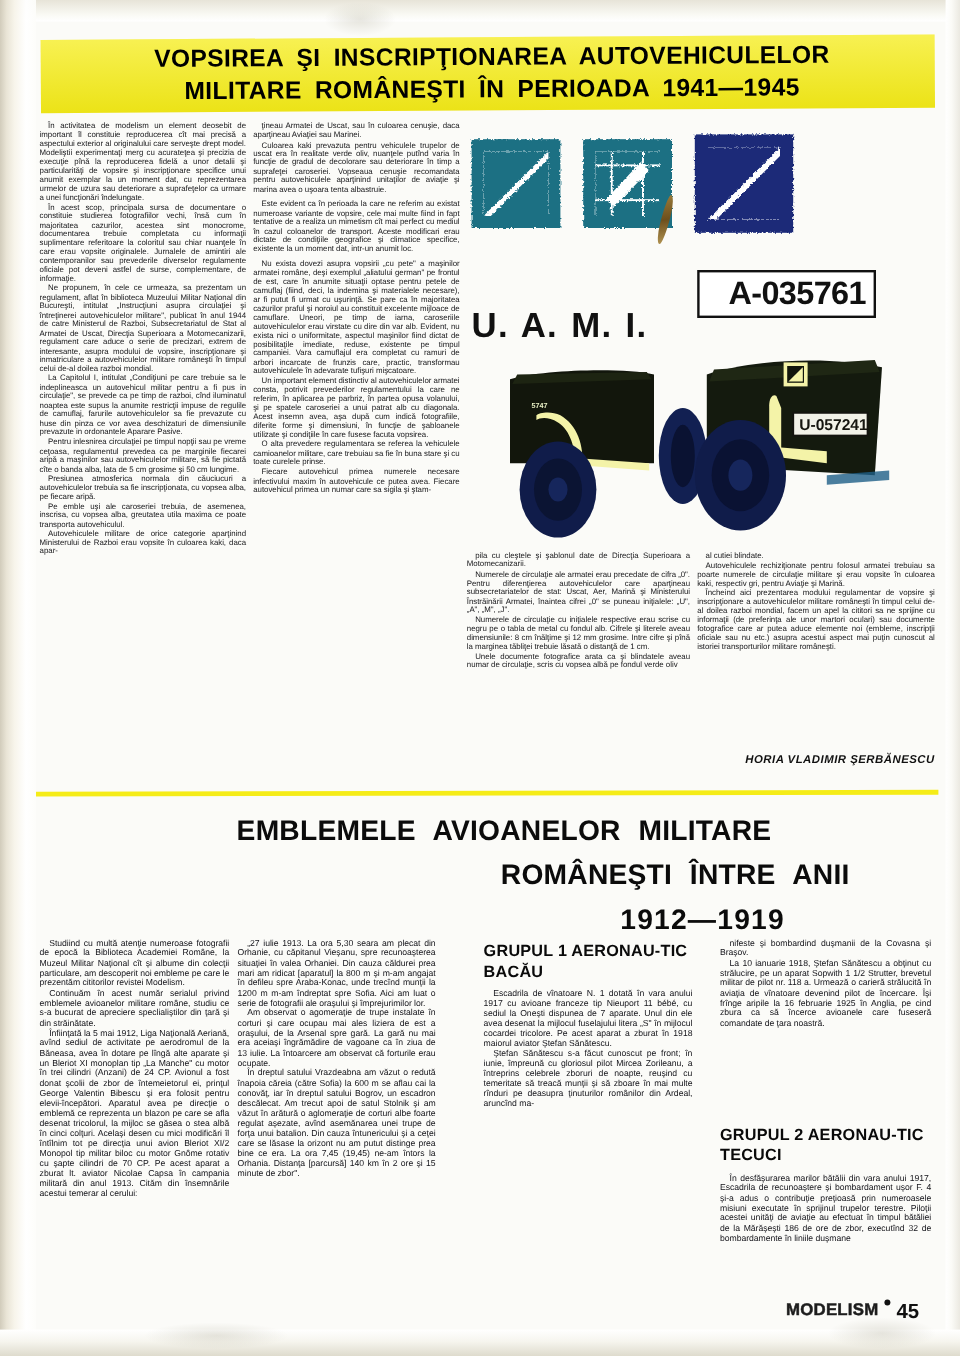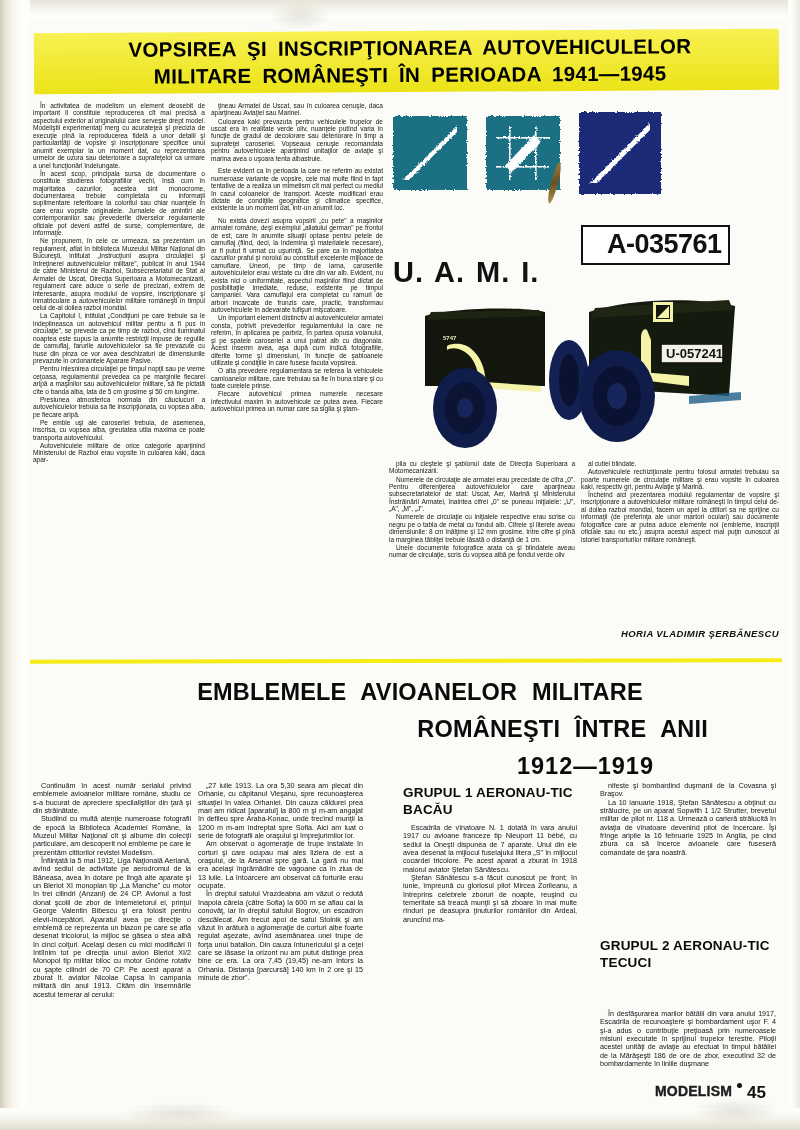--- a/index.html
+++ b/index.html
@@ -352,22 +352,22 @@
 
   <div class="a2">
 
     <div class="a2title">
       <span class="t1">EMBLEMELE  AVIOANELOR  MILITARE</span>
       <span class="t2">ROMÂNEŞTI ÎNTRE  ANII</span>
       <span class="t3">1912—1919</span>
     </div>
 
     <div class="a2col a2c1">
+      <p>Studiind cu multă atenţie numeroase fotografii de epocă la Biblioteca Academiei Române, la Muzeul Militar Naţional cît şi albume din colecţii particulare, am descoperit noi embleme pe care le prezentăm cititorilor revistei Modelism.</p>
       <p>Continuăm în acest număr serialul privind emblemele avioanelor militare române, studiu ce s-a bucurat de apreciere speclialiştilor din ţară şi din străinătate.</p>
-      <p>Studiind cu multă atenţie numeroase fotografii de epocă la Biblioteca Academiei Române, la Muzeul Militar Naţional cît şi albume din colecţii particulare, am descoperit noi embleme pe care le prezentăm cititorilor revistei Modelism.</p>
       <p>Înfiinţată la 5 mai 1912, Liga Naţională Aeriană, avînd sediul de activitate pe aerodromul de la Băneasa, avea în dotare pe lîngă alte aparate şi un Bleriot XI monoplan tip „La Manche" cu motor în trei cilindri (Anzani) de 24 CP. Avionul a fost donat şcolii de zbor de întemeietorul ei, prinţul George Valentin Bibescu şi era folosit pentru elevii-începători. Aparatul avea pe direcţie o emblemă ce reprezenta un blazon pe care se afla desenat tricolorul, la mijloc se găsea o stea albă în cinci colţuri. Acelaşi desen cu mici modificări îl întîlnim tot pe direcţia unui avion Bleriot XI/2 Monopol tip militar biloc cu motor Gnôme rotativ cu şapte cilindri de 70 CP. Pe acest aparat a zburat lt. aviator Nicolae Capsa în campania militară din anul 1913. Cităm din însemnările acestui temerar al cerului:</p>
       <p></p>
     </div>
 
     <div class="a2col a2c2">
       <p>„27 iulie 1913. La ora 5,30 seara am plecat din Orhanie, cu căpitanul Vieşanu, spre recunoaşterea situaţiei în valea Orhaniei. Din cauza căldurei prea mari am ridicat [aparatul] la 800 m şi m-am angajat în defileu spre Araba-Konac, unde trecînd munţii la 1200 m m-am îndreptat spre Sofia. Aici am luat o serie de fotografii ale oraşului şi împrejurimilor lor.</p>
       <p class="gap">Am observat o agomeraţie de trupe instalate în corturi şi care ocupau mai ales liziera de est a oraşului, de la Arsenal spre gară. La gară nu mai era aceiaşi îngrămădire de vagoane ca în ziua de 13 iulie. La întoarcere am observat că forturile erau ocupate.</p>
       <p>În dreptul satului Vrazdeabna am văzut o redută înapoia căreia (către Sofia) la 600 m se aflau cai la conovăţ, iar în dreptul satului Bogrov, un escadron descălecat. Am trecut apoi de satul Stolnik şi am văzut în arătură o aglomeraţie de corturi albe foarte regulat aşezate, avînd asemănarea unei trupe de forţa unui batalion. Din cauza întunericului şi a ceţei care se lăsase la orizont nu am putut distinge prea bine ce era. La ora 7,45 (19,45) ne-am întors la Orhania. Distanţa [parcursă] 140 km în 2 ore şi 15 minute de zbor".</p>
     </div>
 
@@ -375,21 +375,21 @@
     <div class="a2col a2c3">
       <p>Escadrila de vînatoare N. 1 dotată în vara anului 1917 cu avioane franceze tip Nieuport 11 bébé, cu sediul la Oneşti dispunea de 7 aparate. Unul din ele avea desenat la mijlocul fuselajului litera „S" în mijlocul cocardei tricolore. Pe acest aparat a zburat în 1918 maiorul aviator Ştefan Sănătescu.</p>
       <p>Ştefan Sănătescu s-a făcut cunoscut pe front; în iunie, împreună cu gloriosul pilot Mircea Zorileanu, a întreprins celebrele zboruri de noapte, reuşind cu temeritate să treacă munţii şi să zboare în mai multe rînduri pe deasupra ţinuturilor românilor din Ardeal, aruncînd ma-</p>
     </div>
 
     <div class="a2col a2c4">
       <p>nifeste şi bombardind duşmanii de la Covasna şi Braşov.</p>
       <p>La 10 ianuarie 1918, Ştefan Sănătescu a obţinut cu strălucire, pe un aparat Sopwith 1 1/2 Strutter, brevetul militar de pilot nr. 118 a. Urmează o carieră strălucită în aviaţia de vînatoare devenind pilot de încercare. Îşi frînge aripile la 16 februarie 1925 în Anglia, pe cind zbura ca să încerce avioanele care fuseseră comandate de ţara noastră.</p>
     </div>
     <div class="subhead sh2">GRUPUL 2 AERONAU-TIC TECUCI</div>
-    <div class="a2col" style="left:600px;top:318px;width:176px;margin-top:32px;">
+    <div class="a2col" style="left:600px;top:318px;width:176px;">
       <p>În desfăşurarea marilor bătălii din vara anului 1917, Escadrila de recunoaştere şi bombardament uşor F. 4 şi-a adus o contribuţie preţioasă prin numeroasele misiuni executate în sprijinul trupelor terestre. Piloţii acestei unităţi de aviaţie au efectuat în timpul bătăliei de la Mărăşeşti 186 de ore de zbor, executînd 32 de bombardamente în liniile duşmane</p>
     </div>
   </div>
 
   <div class="footer">
     <span class="mag">MODELISM</span>
     <span class="dot"></span>
     <span class="pg">45</span>
   </div>
 

